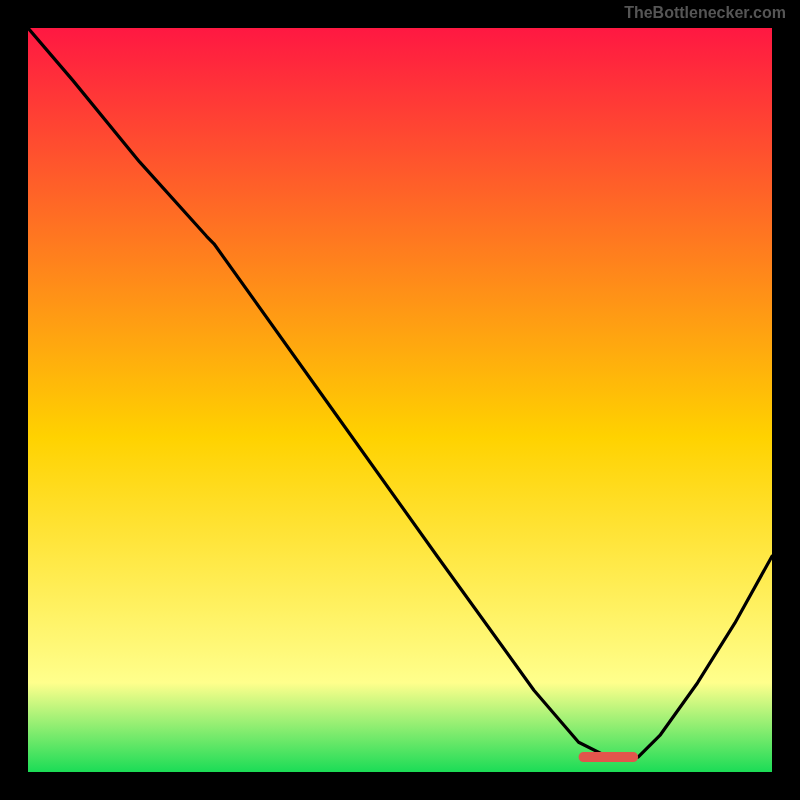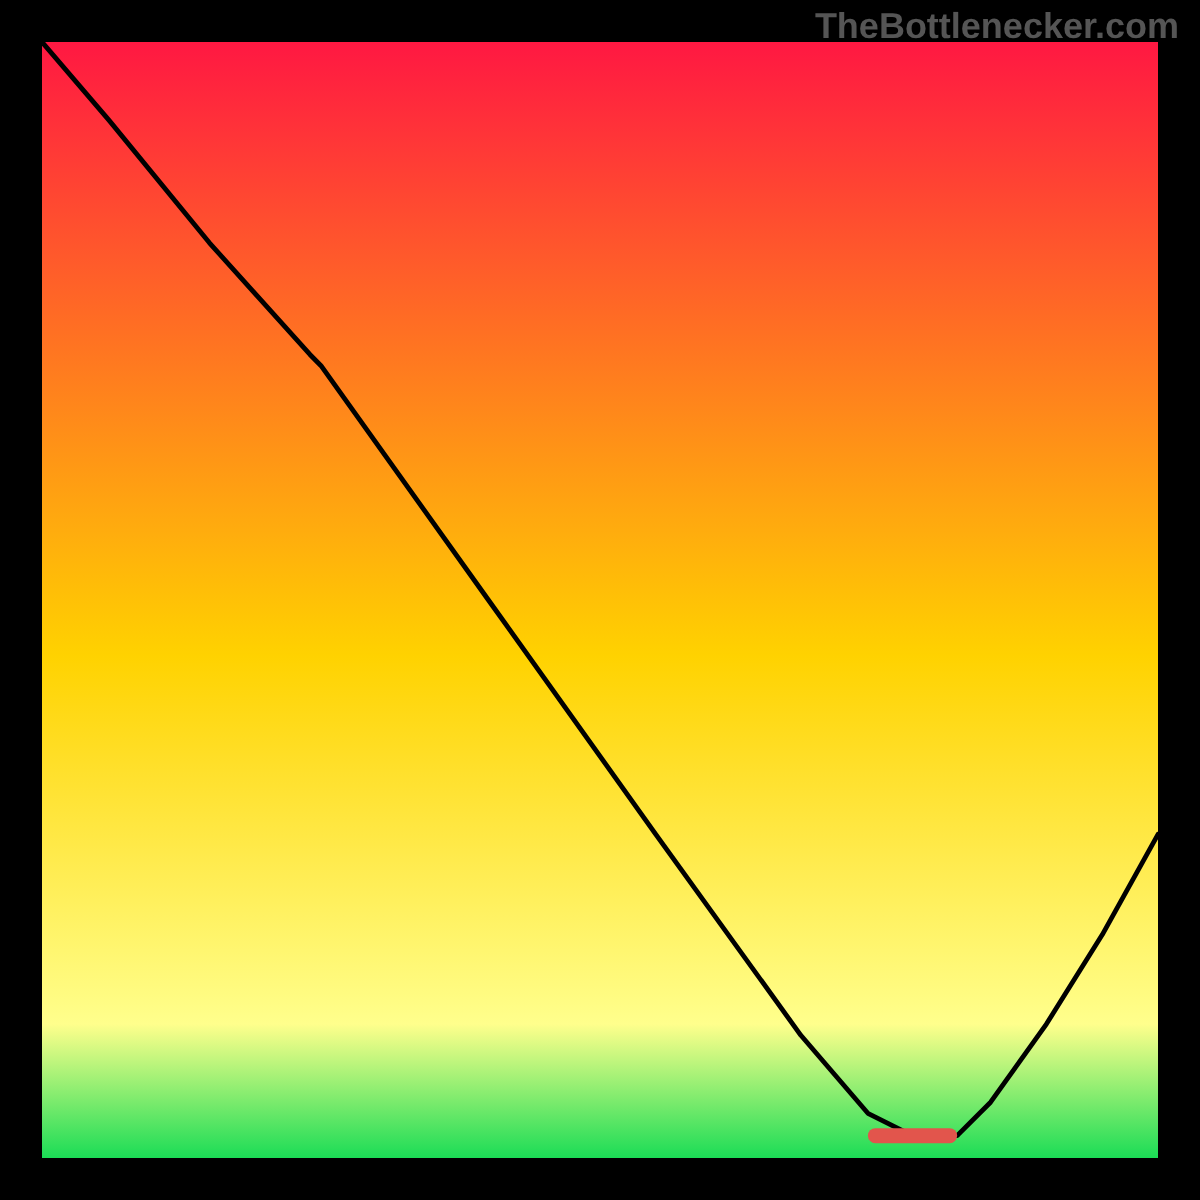--- a/index.html
+++ b/index.html
@@ -9,21 +9,21 @@
     height: 800px;
     background: #000;
     font-family: Arial, sans-serif;
     position: relative;
   }
   .watermark {
     position: absolute;
     top: 4px;
     right: 14px;
     color: #555;
-    font-size: 24px;
+    font-size: 16px;
     font-weight: bold;
     z-index: 10;
   }
   .chart-wrap {
     position: absolute;
     top: 28px;
     left: 28px;
     width: 744px;
     height: 744px;
     background: #000;

